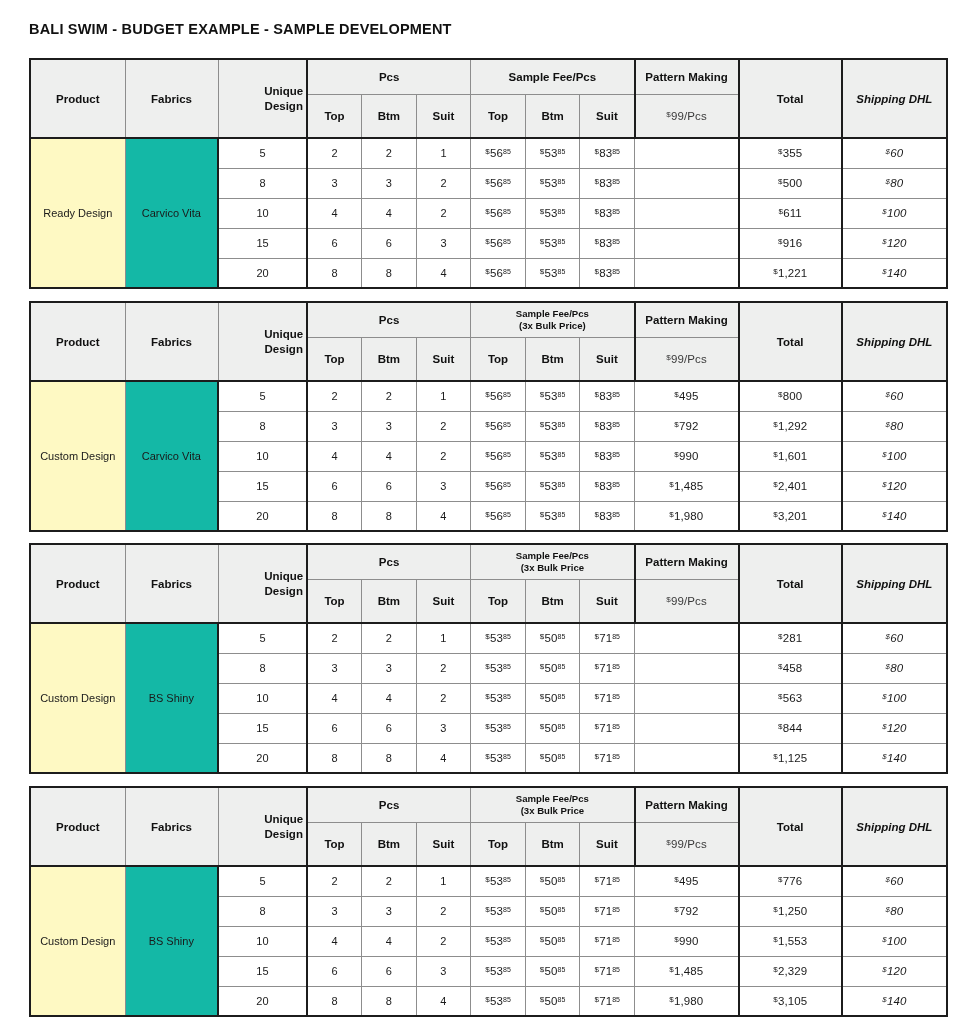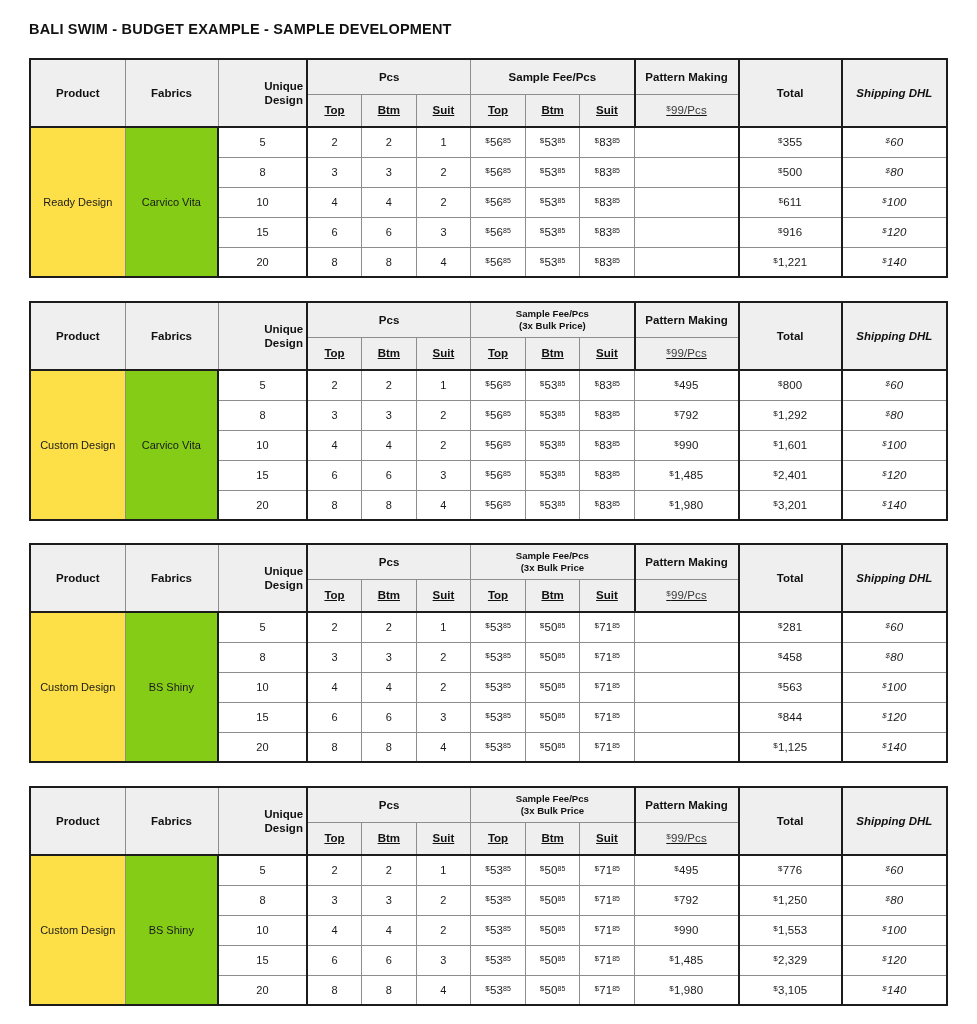--- a/index.html
+++ b/index.html
@@ -57,21 +57,21 @@
     box-sizing: border-box;
   }
   
   table.budget thead th {
     background: #eeefee;
     font-weight: bold;
     font-size: 11.5px;
     color: #111111;
   }
   thead tr.h1 th { height: 35px; }
-  thead tr.h2 th { height: 33px; text-decoration: underline; }
+  thead tr.h2 th { height: 44px; }
 
   th.sub-head {
     font-size: 11px;
     font-weight: bold;
   }
   .stacked {
     line-height: 1.22;
     padding-left: 43px;
   }
   .small-head {
@@ -93,26 +93,26 @@
   col.c-fee       { width: 54px; }
   col.c-pattern   { width: 103px; }
   col.c-total     { width: 102px; }
   col.c-ship      { width: 104px; }
 
   tbody td { height: 30px; }
 
   td.product-cell {
     font-weight: bold;
     font-size: 11.5px;
-    background: #fde047;
+    background: #fef9c3;
   }
   td.fabric-cell {
     font-weight: bold;
     font-size: 11.5px;
-    background: #84cc16;
+    background: #14b8a6;
   }
 
   
   .outer-top    { border-top: 2px solid #1c1c1c !important; }
   .outer-left   { border-left: 2px solid #1c1c1c !important; }
   .outer-right  { border-right: 2px solid #1c1c1c !important; font-style: italic; }
   .outer-bottom { border-bottom: 2px solid #1c1c1c !important; }
 
   .hd-strong-bottom { border-bottom: 2px solid #1c1c1c !important; }
   .hd-strong-left   { border-left: 2px solid #1c1c1c !important; }

